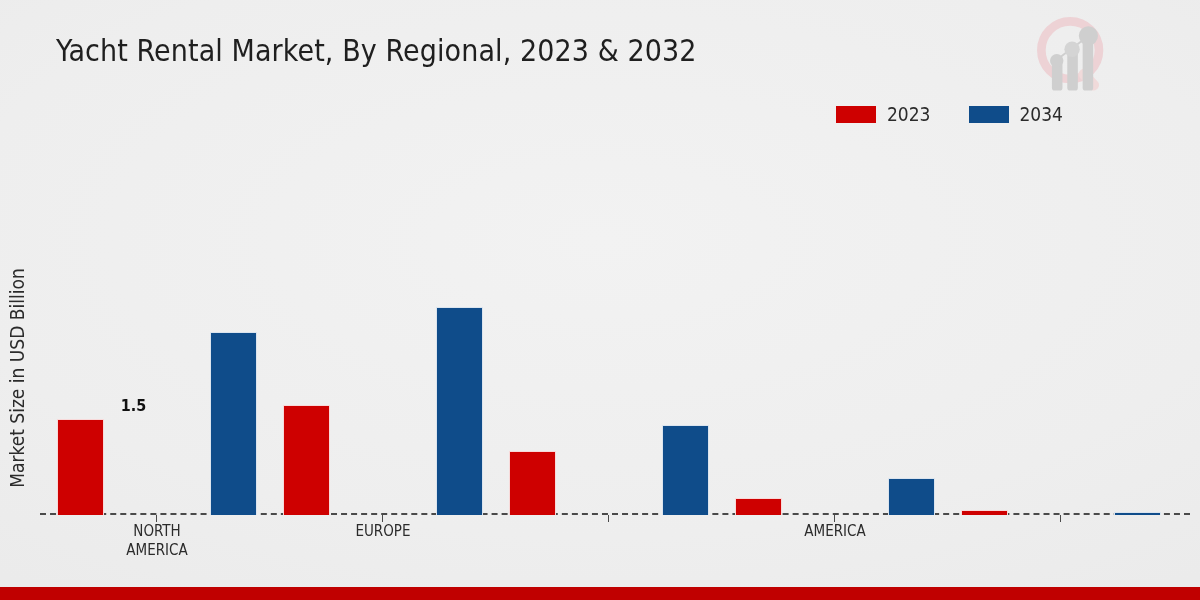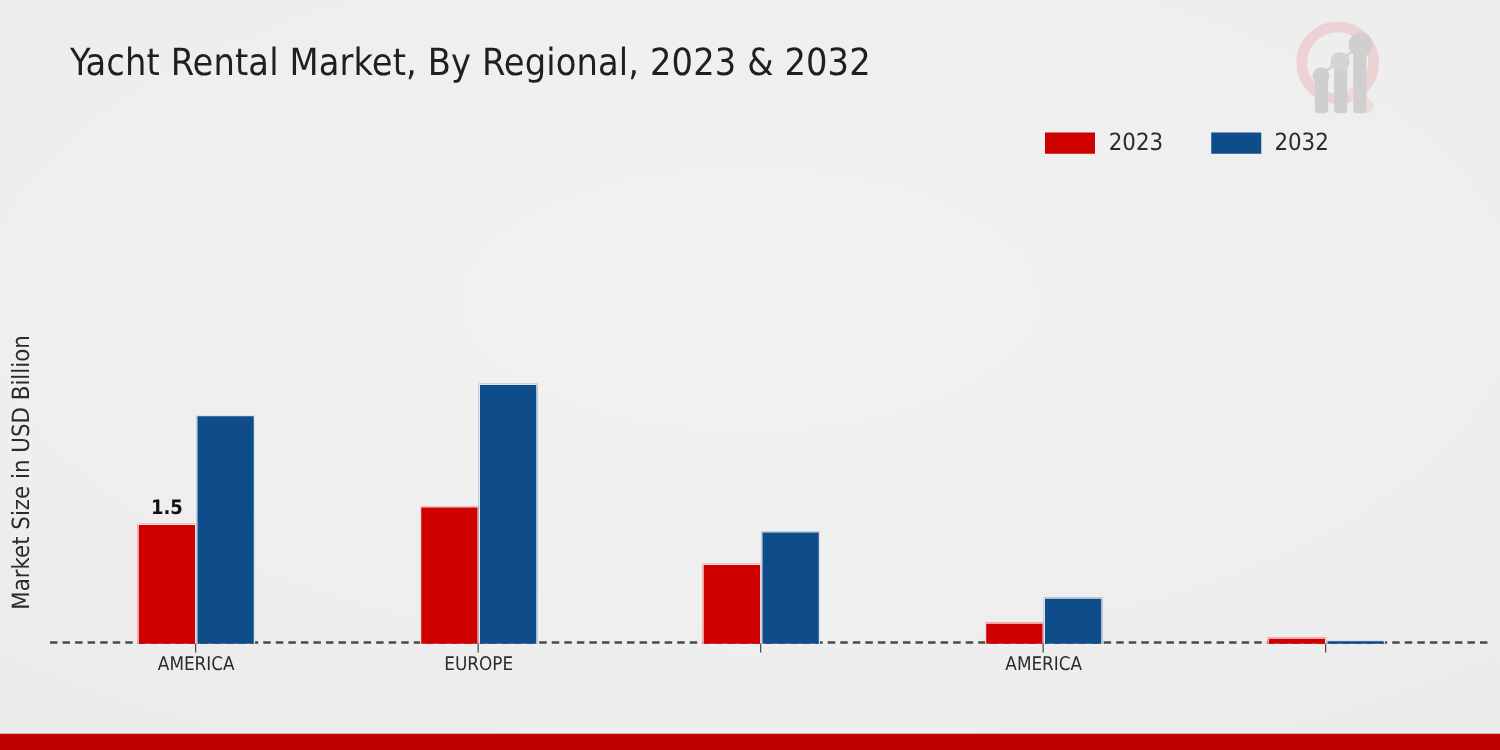--- a/index.html
+++ b/index.html
@@ -80,21 +80,21 @@
     left: 0; bottom: 0;
     width: 1150px; height: 0;
     border-top: 2px dashed #4a4a4a;
   }
   .group {
     position: absolute;
     bottom: 0;
     height: 375px;
     display: flex;
     align-items: flex-end;
-    justify-content: center;
+    justify-content: space-between;
   }
   .bar {
     width: 47px;
     display: block;
     border: 1px solid rgba(255,255,255,0.85);
     border-bottom: none;
   }
   .bar-2023 { background: #ce0000; }
   .bar-2032 { background: #0f4c8a; }
   .tick {
@@ -155,21 +155,21 @@
     <circle cx="65" cy="29" r="10" fill="#cfcfcf"></circle>
   </svg>
 
   <div id="legend">
     <div class="legend-entry">
       <span class="legend-swatch" style="background:#ce0000"></span>
       <span class="legend-label">2023</span>
     </div>
     <div class="legend-entry">
       <span class="legend-swatch" style="background:#0f4c8a"></span>
-      <span class="legend-label">2032</span>
+      <span class="legend-label">2034</span>
     </div>
   </div>
 
   <div id="y-axis-title">
     <span>Market Size in USD Billion</span>
   </div>
 
   <div id="plot-area">
     <div id="baseline"></div>
 
@@ -199,20 +199,21 @@
     </div>
 
     <div class="group" style="left: 921px; width: 200px;">
       <span class="bar bar-2023" style="height: 5px;"></span>
       <span class="bar bar-2032" style="height: 3px;"></span>
       <span class="tick"></span>
     </div>
   </div>
 
   <div class="cat-label" style="left: 157px;">
+    <div>NORTH</div>
     <div>AMERICA</div>
   </div>
   <div class="cat-label" style="left: 383px;">
     <div>EUROPE</div>
   </div>
   <div class="cat-label" style="left: 835px;">
     <div>AMERICA</div>
   </div>
 
   <div id="bottom-accent"></div>

